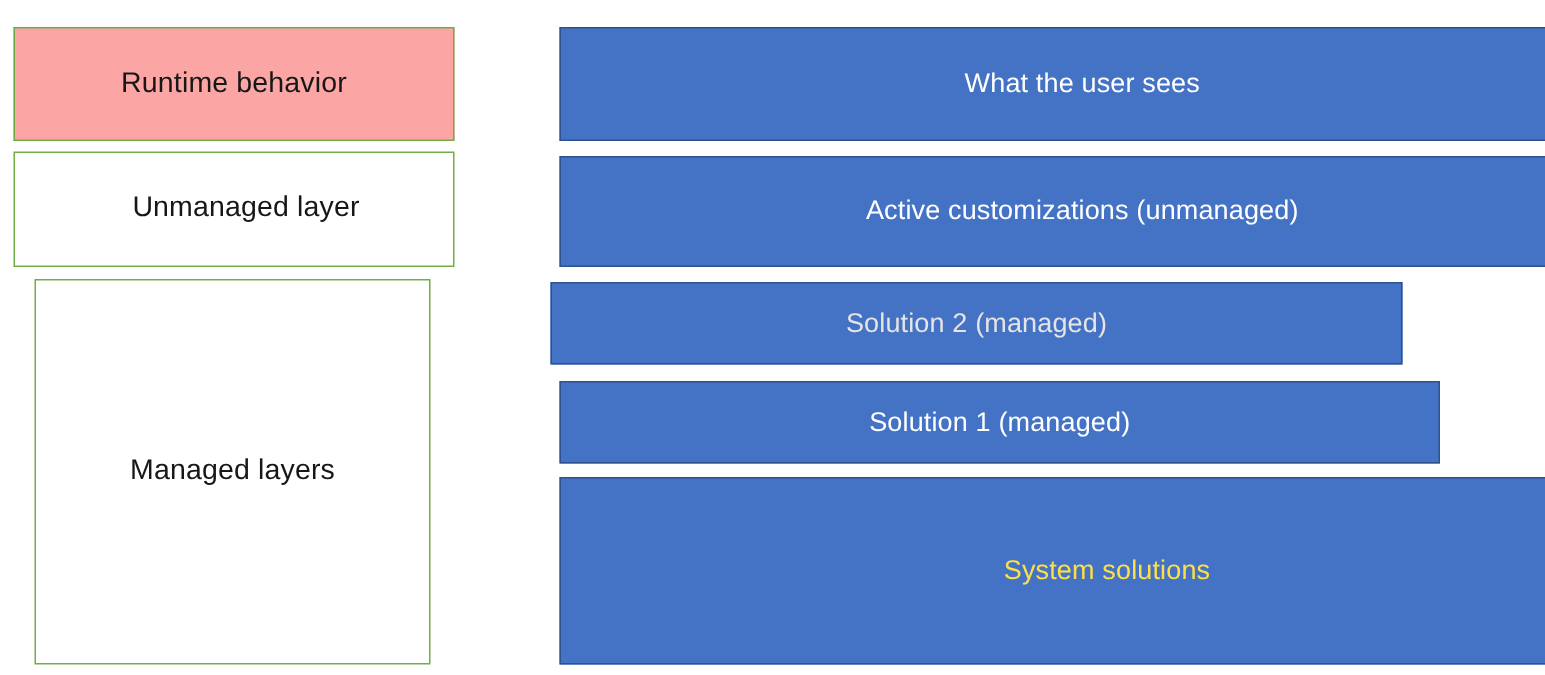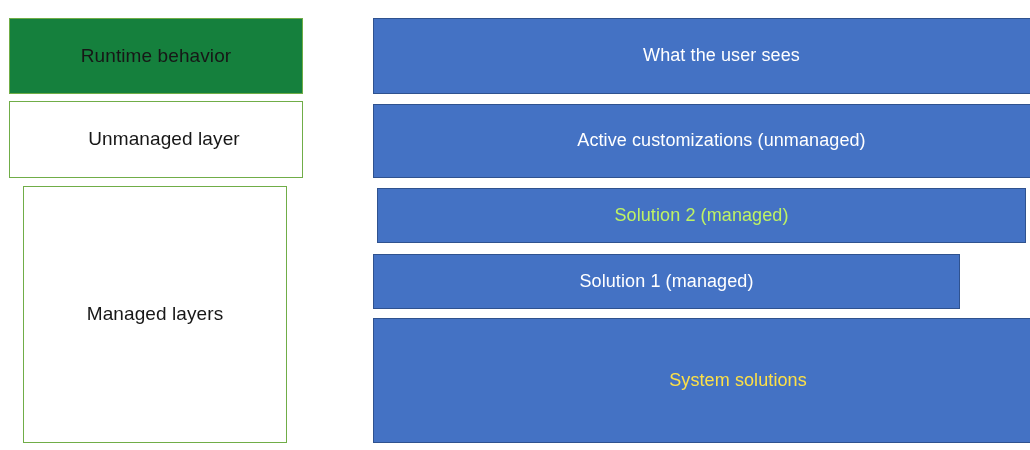--- a/index.html
+++ b/index.html
@@ -46,41 +46,41 @@
     display: block;
     line-height: 1.2;
     padding: 0 8px;
   }
 </style>
 </head>
 <body>
 
 <div id="canvas" style="background: rgb(255, 255, 255);">
 
-  <div class="layer-box left-box" id="lb-0" style="left: 9px; top: 18px; width: 294px; height: 76px; background: #15803d; border-color: rgb(112, 173, 71); color: rgb(23, 23, 23);">
+  <div class="layer-box left-box" id="lb-0" style="left: 9px; top: 18px; width: 294px; height: 76px; background: #fca5a5; border-color: rgb(112, 173, 71); color: rgb(23, 23, 23);">
     <span class="box-label">Runtime behavior</span>
   </div>
 
   <div class="layer-box left-box" id="lb-1" style="left: 9px; top: 101px; width: 294px; height: 77px; background: rgb(255, 255, 255); border-color: rgb(112, 173, 71); color: rgb(23, 23, 23); padding-left: 16px;">
     <span class="box-label">Unmanaged layer</span>
   </div>
 
   <div class="layer-box left-box" id="lb-2" style="left: 23px; top: 186px; width: 264px; height: 257px; background: rgb(255, 255, 255); border-color: rgb(112, 173, 71); color: rgb(23, 23, 23);">
     <span class="box-label">Managed layers</span>
   </div>
 
   <div class="layer-box right-box" id="rb-0" style="left: 327px; top: 18px; width: 697px; height: 76px; background: rgb(68, 114, 196); border-color: rgb(47, 82, 143); color: rgb(255, 255, 255);">
     <span class="box-label">What the user sees</span>
   </div>
 
   <div class="layer-box right-box" id="rb-1" style="left: 327px; top: 104px; width: 697px; height: 74px; background: rgb(68, 114, 196); border-color: rgb(47, 82, 143); color: rgb(255, 255, 255);">
     <span class="box-label">Active customizations (unmanaged)</span>
   </div>
 
-  <div class="layer-box right-box" id="rb-2" style="left: 331px; top: 188px; width: 649px; height: 55px; background: rgb(68, 114, 196); border-color: rgb(47, 82, 143); color: #bef264;">
+  <div class="layer-box right-box" id="rb-2" style="left: 321px; top: 188px; width: 568px; height: 55px; background: rgb(68, 114, 196); border-color: rgb(47, 82, 143); color: #e5e5e5;">
     <span class="box-label">Solution 2 (managed)</span>
   </div>
 
   <div class="layer-box right-box" id="rb-3" style="left: 327px; top: 254px; width: 587px; height: 55px; background: rgb(68, 114, 196); border-color: rgb(47, 82, 143); color: rgb(255, 255, 255);">
     <span class="box-label">Solution 1 (managed)</span>
   </div>
 
   <div class="layer-box right-box" id="rb-4" style="left: 327px; top: 318px; width: 730px; height: 125px; background: rgb(68, 114, 196); border-color: rgb(47, 82, 143); color: #fde047;">
     <span class="box-label">System solutions</span>
   </div>

